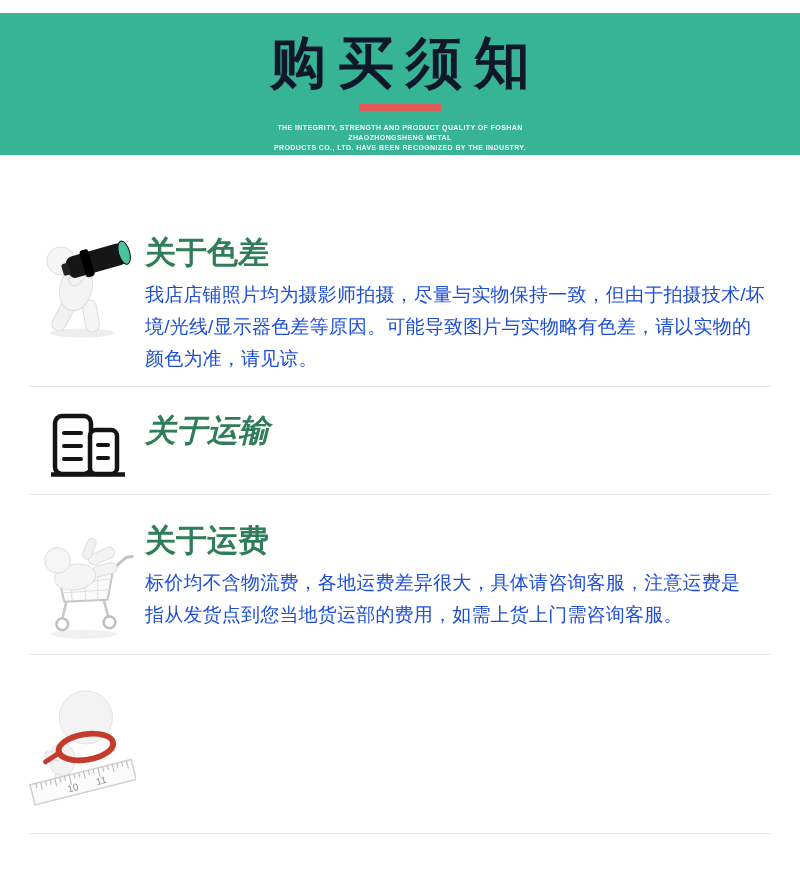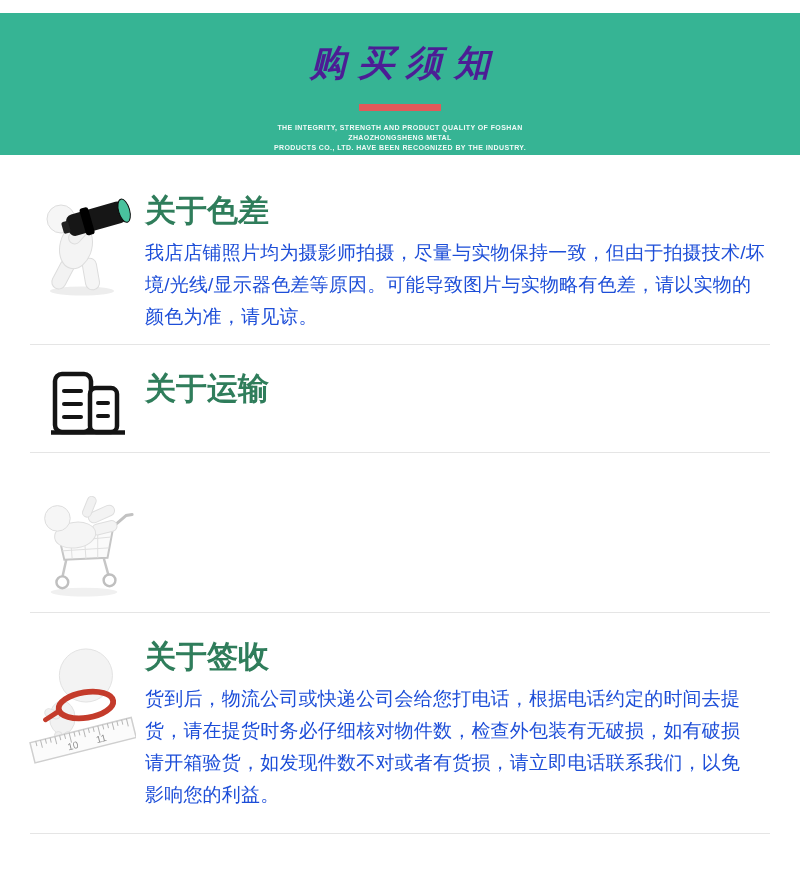--- a/index.html
+++ b/index.html
@@ -12,27 +12,26 @@
   }
   
   .banner {
     margin-top: 13px;
     width: 800px; height: 142px;
     background: #36b494;
     text-align: center;
   }
   .banner-title {
     padding-top: 21px;
-    font-size: 36px;
+    font-size: 56px;
     font-weight: 800;
-    color: #4c1d95;
+    color: #0f172a;
     letter-spacing: 12px;
     text-indent: 12px;
     line-height: 58px;
-    font-style: italic;
   }
   .banner-bar {
     width: 82px; height: 7px;
     margin: 12px auto 0 auto;
     background: #e05a5a;
   }
   .banner-tagline {
     margin: 12px auto 0 auto;
     width: 300px;
     font-size: 7px;
@@ -57,22 +56,22 @@
     margin-bottom: 6px;
   }
   .section-body {
     color: #1d4ed8;
     font-size: 19px;
     line-height: 32px;
     white-space: pre-line;
     letter-spacing: 0.2px;
   }
   
-  .s1 { padding-top: 36px; padding-bottom: 11px; }
-  .s2 { padding-top: 24px; padding-bottom: 9px; }
+  .s1 { padding-top: 36px; padding-bottom: 11px; margin-top: 42px; }
+  .s2 { padding-top: 24px; padding-bottom: 9px; font-style: italic; }
   .s3 { padding-top: 26px; padding-bottom: 9px; }
   .s4 { padding-top: 24px; padding-bottom: 22px; }
   .s1 .icon-col svg { margin-top: -4px; margin-left: 0px; }
   .s2 .icon-col svg { margin-top: 2px;  margin-left: 20px; }
   .s3 .icon-col svg { margin-top: 4px;  margin-left: -2px; }
   .s4 .icon-col svg { margin-top: 8px;  margin-left: -6px; }
 </style>
 </head>
 <body>
 
@@ -148,20 +147,25 @@
         <path d="M38 78 L34 96 M76 76 L81 94" stroke="#c6c6c6" stroke-width="2.5"></path>
         <circle cx="34" cy="101" r="6" fill="#ffffff" stroke="#bfbfbf" stroke-width="2.5"></circle>
         <circle cx="82" cy="99" r="6" fill="#ffffff" stroke="#bfbfbf" stroke-width="2.5"></circle>
         <rect x="60" y="26" width="28" height="11" rx="5.5" fill="#f3f3f3" stroke="#dedede" transform="rotate(-24 74 32)"></rect>
         <rect x="64" y="40" width="26" height="11" rx="5.5" fill="#f3f3f3" stroke="#dedede" transform="rotate(-14 77 46)"></rect>
         <ellipse cx="47" cy="53" rx="21" ry="13" fill="#f5f5f5" stroke="#dedede" transform="rotate(-8 47 53)"></ellipse>
         <rect x="57" y="13" width="9" height="22" rx="4.5" fill="#f1f1f1" stroke="#dedede" transform="rotate(22 61 24)"></rect>
         <circle cx="29" cy="36" r="13" fill="#f6f6f6" stroke="#dcdcdc"></circle>
       </svg>
     </div>
+    <div class="text-col">
+      <div class="section-title">关于运费</div>
+      <div class="section-body">标价均不含物流费，各地运费差异很大，具体请咨询客服，注意运费是
+指从发货点到您当地货运部的费用，如需上货上门需咨询客服。</div>
+    </div>
   </div>
 
   <div class="section s4">
     <div class="icon-col">
       <svg width="112" height="120" viewBox="0 0 112 122">
         <ellipse cx="38" cy="74" rx="13" ry="17" fill="#f2f2f2" stroke="#e0e0e0"></ellipse>
         <rect x="30" y="88" width="8" height="16" rx="4" fill="#efefef" stroke="#e0e0e0"></rect>
         <rect x="40" y="88" width="8" height="16" rx="4" fill="#efefef" stroke="#e0e0e0"></rect>
         <rect x="20" y="66" width="16" height="8" rx="4" fill="#f0f0f0" stroke="#e0e0e0" transform="rotate(18 28 70)"></rect>
         <circle cx="62" cy="31" r="27" fill="#f3f3f3" stroke="#e1e1e1"></circle>
@@ -170,22 +174,15 @@
           <g stroke="#b5b5b5" stroke-width="1">
             <path d="M12 86 v5 M17 86 v8 M22 86 v5 M27 86 v5 M32 86 v8 M37 86 v5 M42 86 v5 M47 86 v10 M52 86 v5 M57 86 v5 M62 86 v8 M67 86 v5 M72 86 v5 M77 86 v10 M82 86 v5 M87 86 v5 M92 86 v8 M97 86 v5 M102 86 v5 M107 86 v8"></path>
           </g>
           <text x="42" y="103" font-size="10" fill="#8f8f8f" font-family="Liberation Sans, sans-serif">10</text>
           <text x="72" y="103" font-size="10" fill="#8f8f8f" font-family="Liberation Sans, sans-serif">11</text>
         </g>
         <ellipse cx="62" cy="61" rx="28" ry="13" fill="none" stroke="#c43b2b" stroke-width="6" transform="rotate(-9 62 61)"></ellipse>
         <path d="M35 67 L21 76" stroke="#c43b2b" stroke-width="5" stroke-linecap="round"></path>
       </svg>
     </div>
-    <div class="text-col">
-      <div class="section-title">关于签收</div>
-      <div class="section-body">货到后，物流公司或快递公司会给您打电话，根据电话约定的时间去提
-货，请在提货时务必仔细核对物件数，检查外包装有无破损，如有破损
-请开箱验货，如发现件数不对或者有货损，请立即电话联系我们，以免
-影响您的利益。</div>
-    </div>
   </div>
 
 </div>
 
 </body></html>

